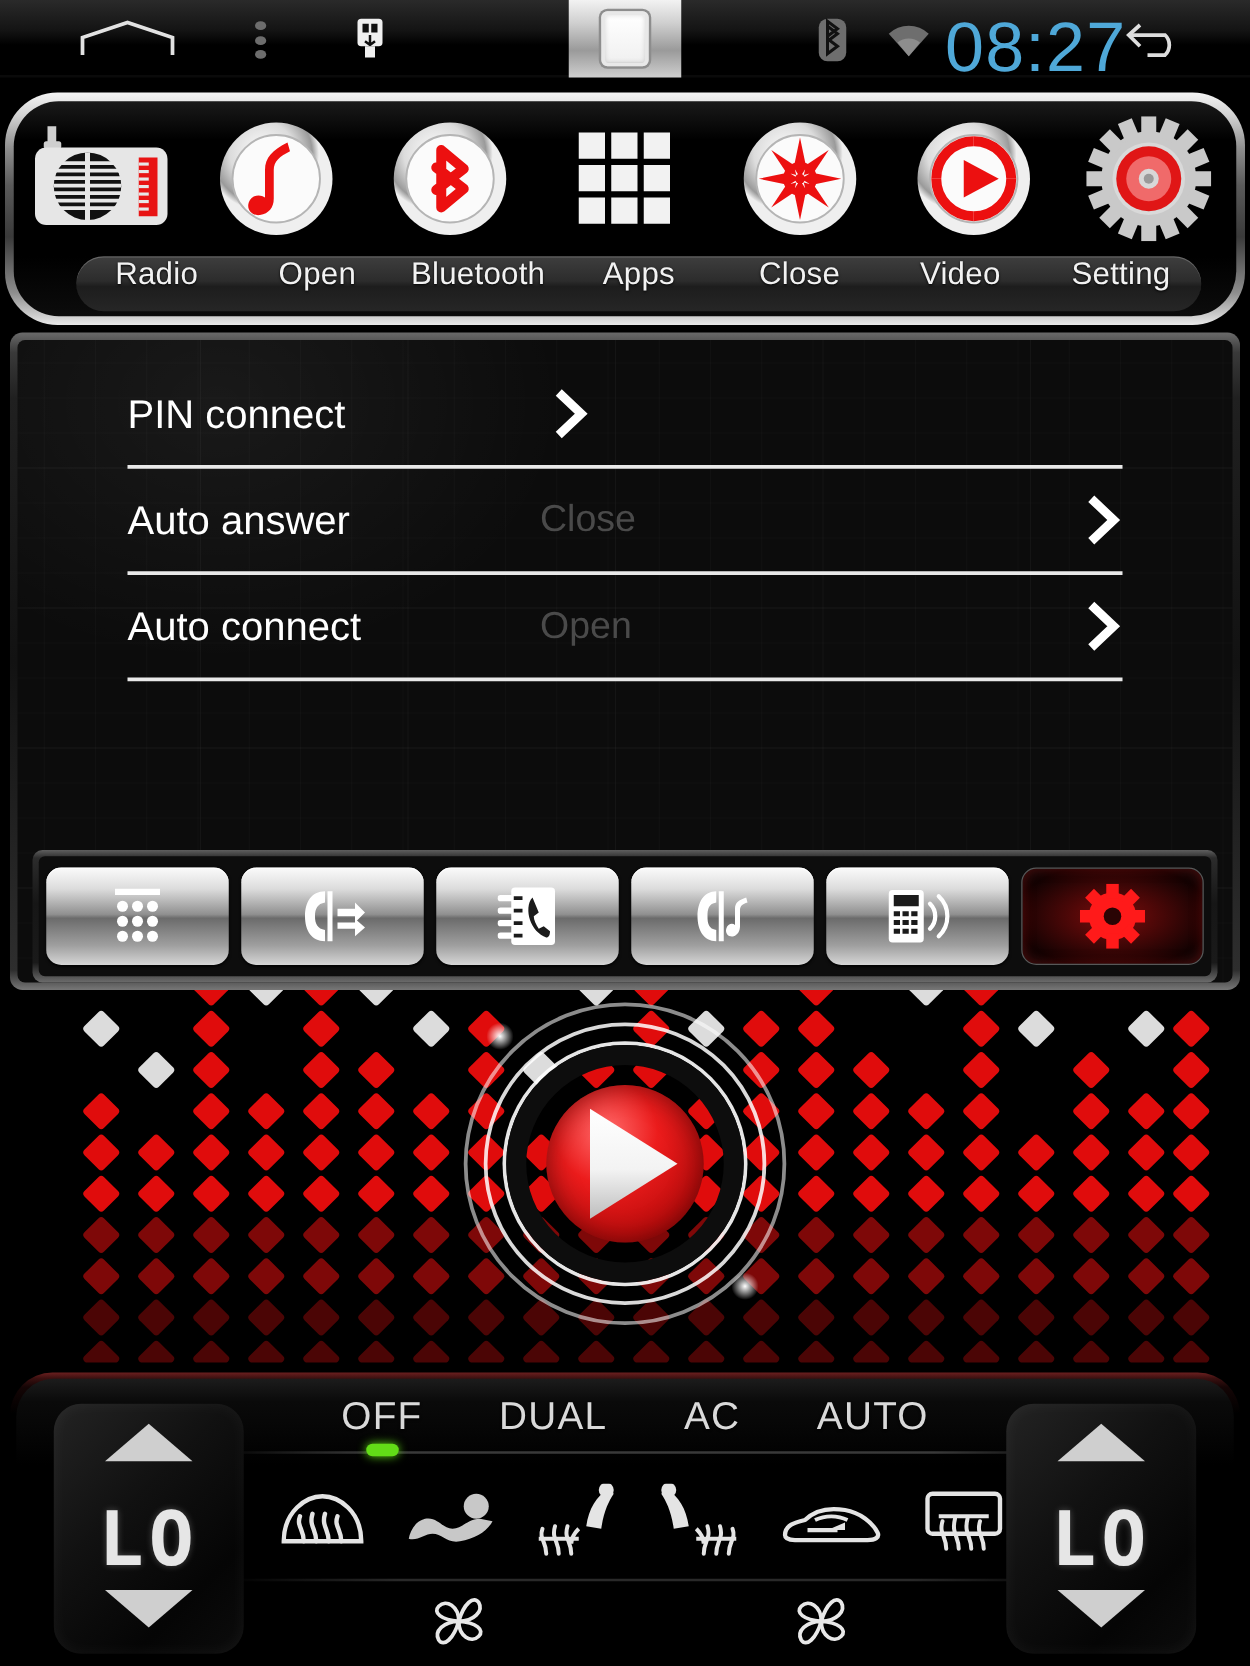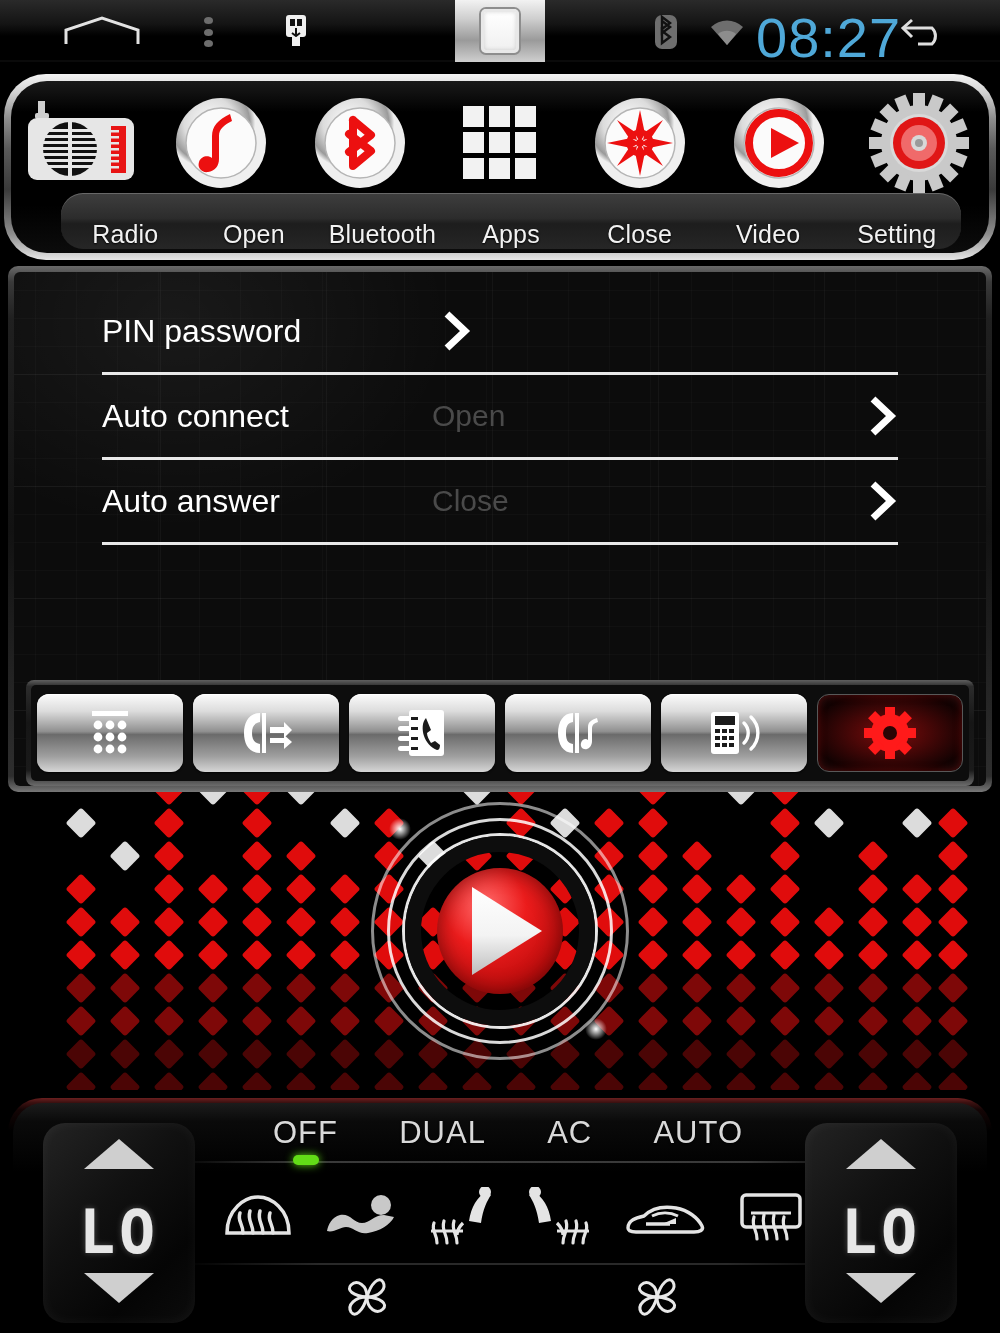--- a/index.html
+++ b/index.html
@@ -52,24 +52,24 @@
     position:relative; overflow:hidden;
   }
   .navicons{
     position:absolute; left:0; top:6px; width:100%; height:112px;
     display:flex; align-items:center;
   }
   .navicon{ flex:1; display:flex; align-items:center; justify-content:center; height:100%; }
   .navicon svg{ display:block; }
 
   .tabbar{
-    position:absolute; left:50px; bottom:4px; width:900px; height:56px;
+    position:absolute; left:50px; bottom:4px; width:900px; height:44px;
     background:linear-gradient(to bottom,#3e3e3e 0%,#2c2c2c 45%,#1d1d1d 55%,#262626 100%);
     border-radius:22px;
-    display:flex; align-items:flex-end;
+    display:flex; align-items:flex-start;
     box-shadow:inset 0 1px 0 rgba(255,255,255,.22);
   }
   .tab{
     flex:1; text-align:center; font-size:25px; color:#f2f2f2;
     text-shadow:0 1px 2px #000; letter-spacing:.2px;
   }
 
   
   .listframe{
     position:absolute; left:8px; top:266px; width:984px; height:526px;
@@ -441,41 +441,41 @@
 
 <div class="listframe">
   <div class="listpanel">
     <div class="gridtex"></div>
     <div class="glowtl"></div>
 
     <div class="rows">
 
 
       <div class="row">
-        <div class="row-label">PIN password</div>
+        <div class="row-label">PIN connect</div>
         <div class="row-chev">
           <svg width="32" height="44" viewBox="0 0 32 44">
               <path d="M7 5 L25 22 L7 39" fill="none" stroke="#fff" stroke-width="7"></path>
             </svg>
         </div>
       </div>
 
       <div class="row">
-        <div class="row-label">Auto connect</div>
-        <div class="row-value">Open</div>
+        <div class="row-label">Auto answer</div>
+        <div class="row-value">Close</div>
         <div class="row-chev">
           <svg width="32" height="44" viewBox="0 0 32 44">
               <path d="M7 5 L25 22 L7 39" fill="none" stroke="#fff" stroke-width="7"></path>
             </svg>
         </div>
       </div>
 
       <div class="row">
-        <div class="row-label">Auto answer</div>
-        <div class="row-value">Close</div>
+        <div class="row-label">Auto connect</div>
+        <div class="row-value">Open</div>
         <div class="row-chev">
           <svg width="32" height="44" viewBox="0 0 32 44">
               <path d="M7 5 L25 22 L7 39" fill="none" stroke="#fff" stroke-width="7"></path>
             </svg>
         </div>
       </div>
 
     </div>
   </div>
 </div>

